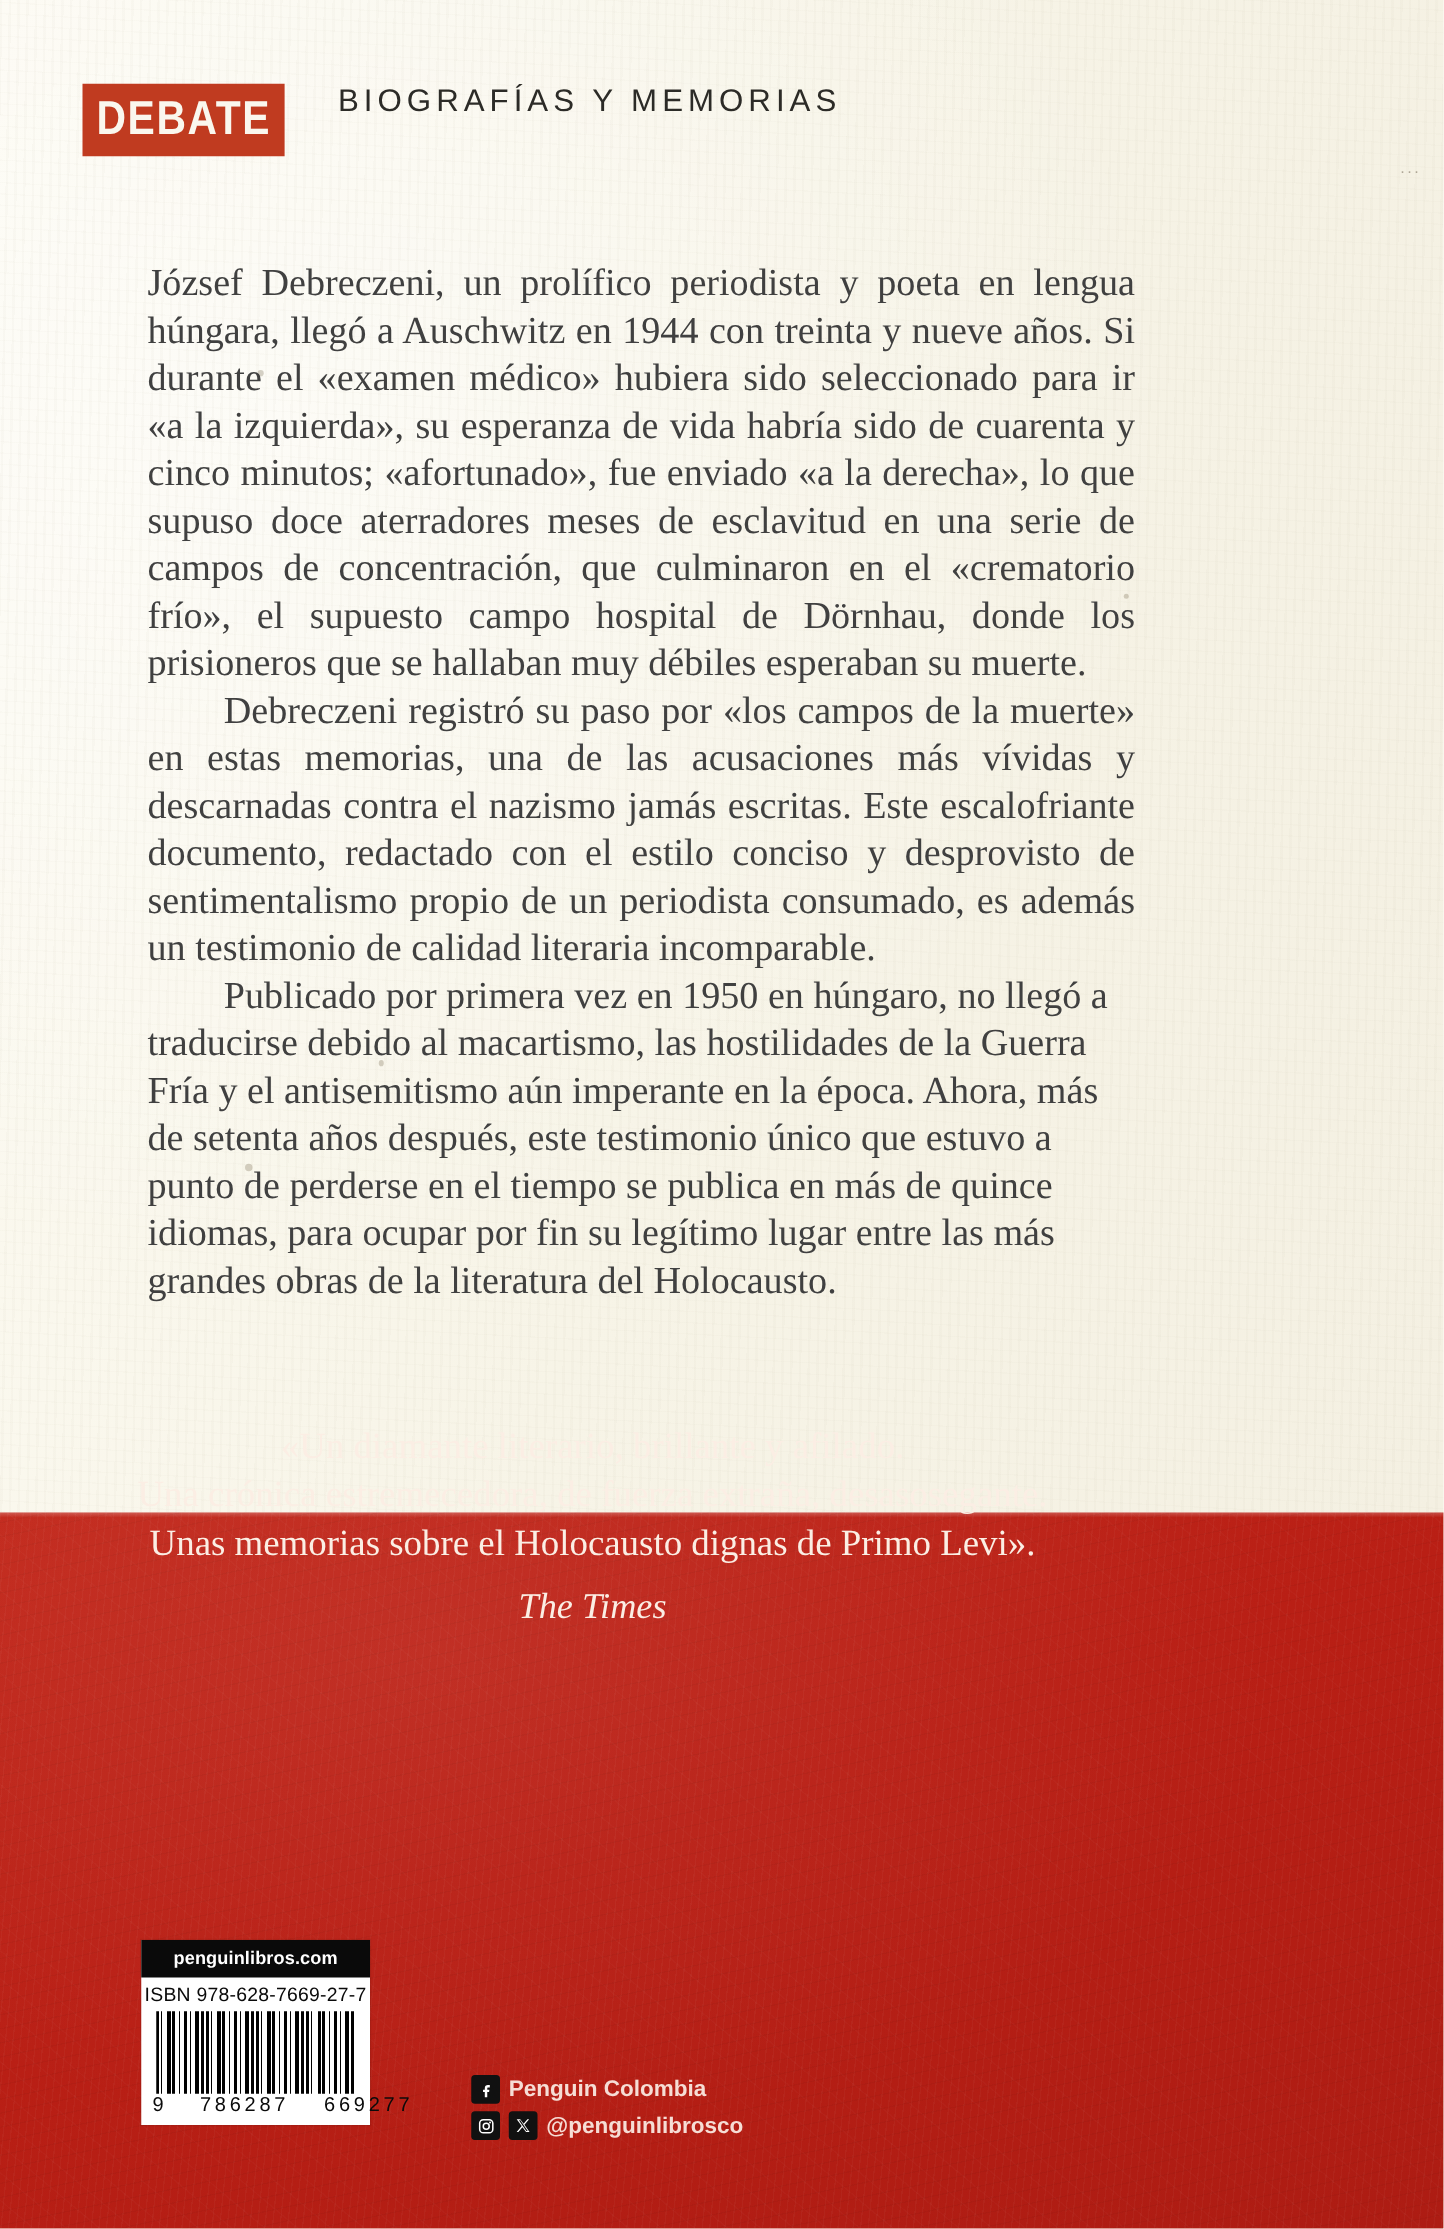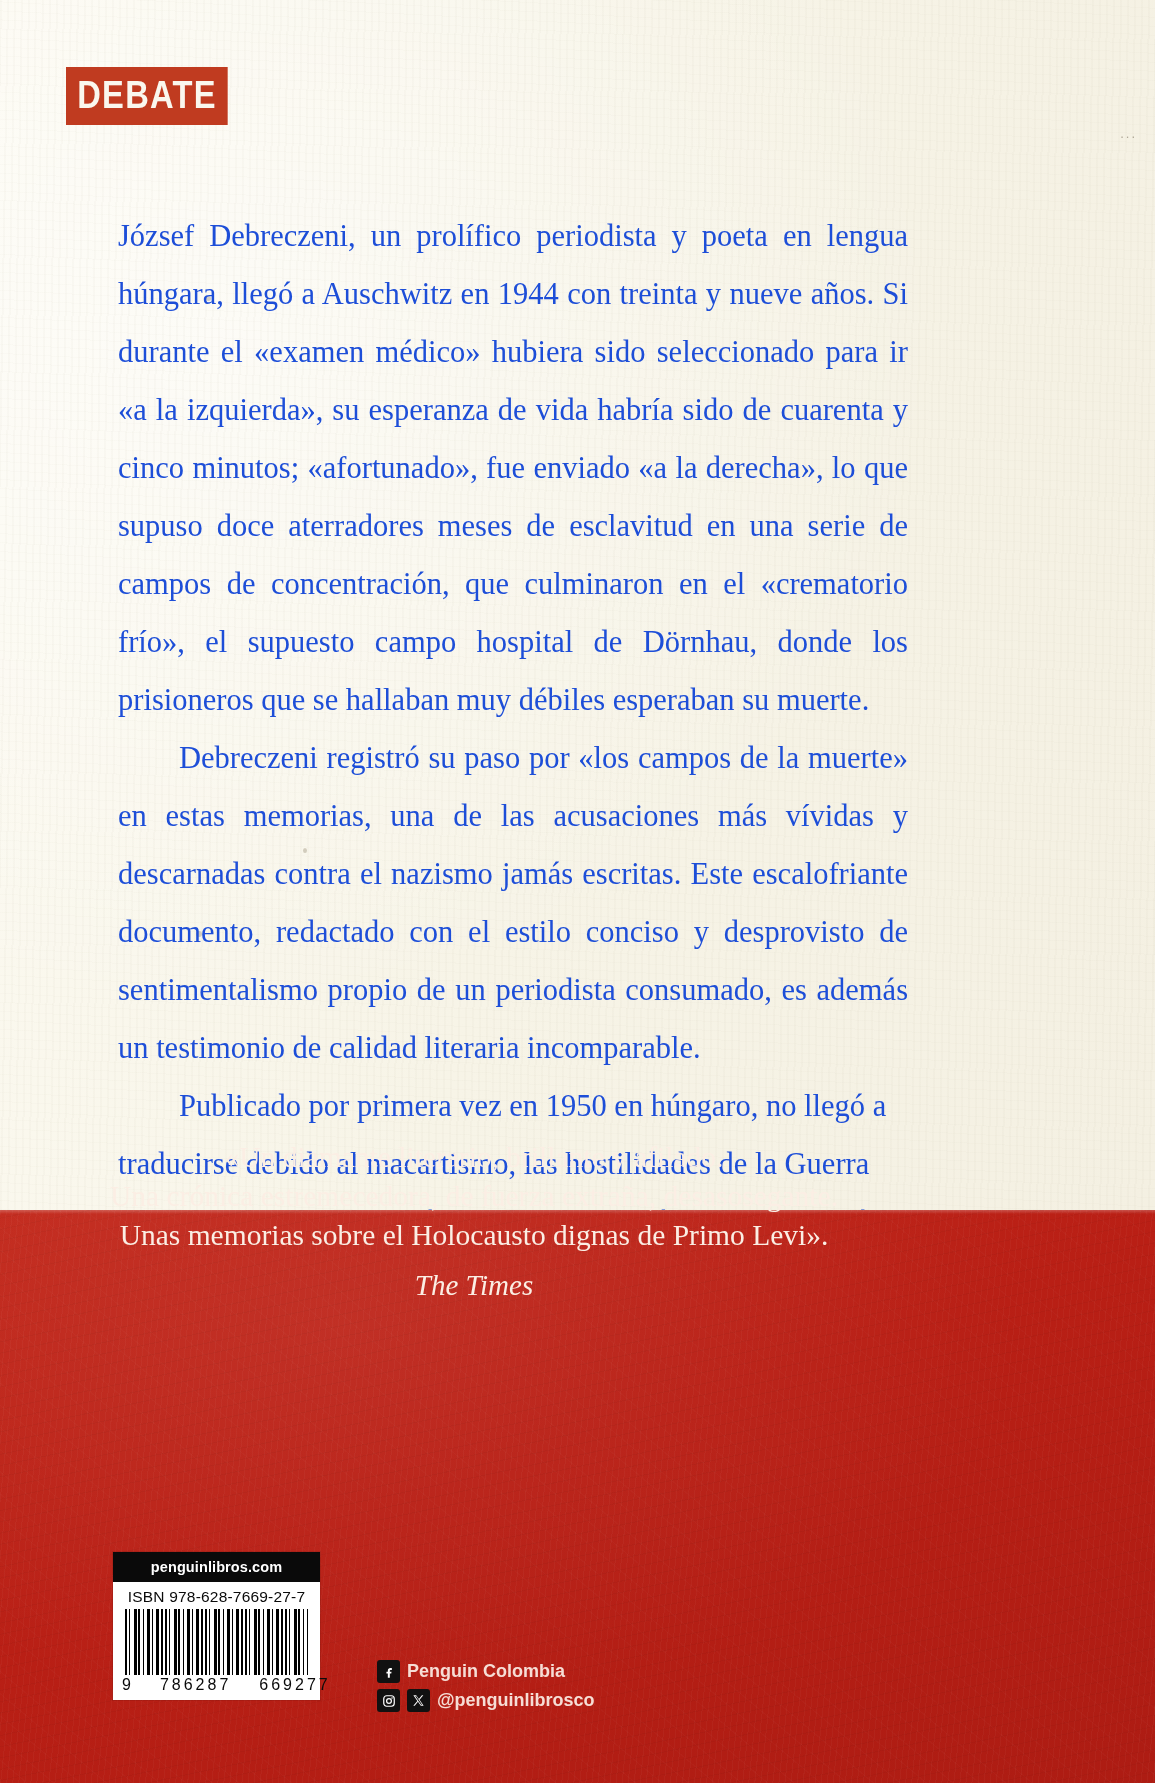--- a/index.html
+++ b/index.html
@@ -67,24 +67,24 @@
     margin-left: 16px;
     white-space: nowrap;
   }
 
   
   .blurb {
     position: absolute;
     left: 118px;
     top: 207px;
     width: 790px;
-    color: #1d4ed8;
+    color: #404040;
     font-family: "Liberation Serif", serif;
     font-size: 30.5px;
-    line-height: 58px;
+    line-height: 38px;
     text-align: justify;
     text-justify: inter-word;
     -webkit-hyphens: none;
     hyphens: none;
   }
   .blurb p {
     margin: 0;
   }
   .blurb p + p {
     text-indent: 2.0em;
@@ -138,21 +138,21 @@
     font-style: italic;
     margin-top: 11px;
     font-size: 29px;
   }
 
   
   .barcode-wrap {
     position: absolute;
     left: 113px;
     top: 1552px;
-    width: 207px;
+    width: 183px;
     background: #ffffff;
     box-shadow: 0 0 0 1px rgba(0,0,0,0.08);
   }
   .barcode-url {
     background: #0a0a0a;
     color: #ffffff;
     font-family: "Liberation Sans", sans-serif;
     font-weight: 700;
     font-size: 14.5px;
     letter-spacing: 0.1px;
@@ -248,20 +248,21 @@
 
   <div class="speck" style="left:206px; top:296px; width:5px; height:5px;"></div>
   <div class="speck" style="left:899px; top:475px; width:4px; height:4px;"></div>
   <div class="speck" style="left:303px; top:848px; width:4px; height:5px;"></div>
   <div class="speck" style="left:196px; top:931px; width:6px; height:6px;"></div>
 
   <div class="corner-mark">...</div>
 
   <div class="imprint-row">
     <div class="debate-badge">DEBATE</div>
+    <div class="imprint-collection">BIOGRAFÍAS Y MEMORIAS</div>
   </div>
 
   <div class="blurb">
     <p>József Debreczeni, un prolífico periodista y poeta en lengua húngara, llegó a Auschwitz en 1944 con treinta y nueve años. Si durante el «examen médico» hubiera sido seleccionado para ir «a la izquierda», su esperanza de vida habría sido de cuarenta y cinco minutos; «afortunado», fue enviado «a la derecha», lo que supuso doce aterradores meses de esclavitud en una serie de campos de concentración, que culminaron en el «crematorio frío», el supuesto campo hospital de Dörnhau, donde los prisioneros que se hallaban muy débiles esperaban su muerte.</p>
     <p>Debreczeni registró su paso por «los campos de la muerte» en estas memorias, una de las acusaciones más vívidas y descarnadas contra el nazismo jamás escritas. Este escalofriante documento, redactado con el estilo conciso y desprovisto de sentimentalismo propio de un periodista consumado, es además un testimonio de calidad literaria incomparable.</p>
     <p>Publicado por primera vez en 1950 en húngaro, no llegó a traducirse debido al macartismo, las hostilidades de la Guerra Fría y el antisemitismo aún imperante en la época. Ahora, más de setenta años después, este testimonio único que estuvo a punto de perderse en el tiempo se publica en más de quince idiomas, para ocupar por fin su legítimo lugar entre las más grandes obras de la literatura del Holocausto.</p>
   </div>
 
   <div class="red-band">
     <div class="band-topline"></div>

